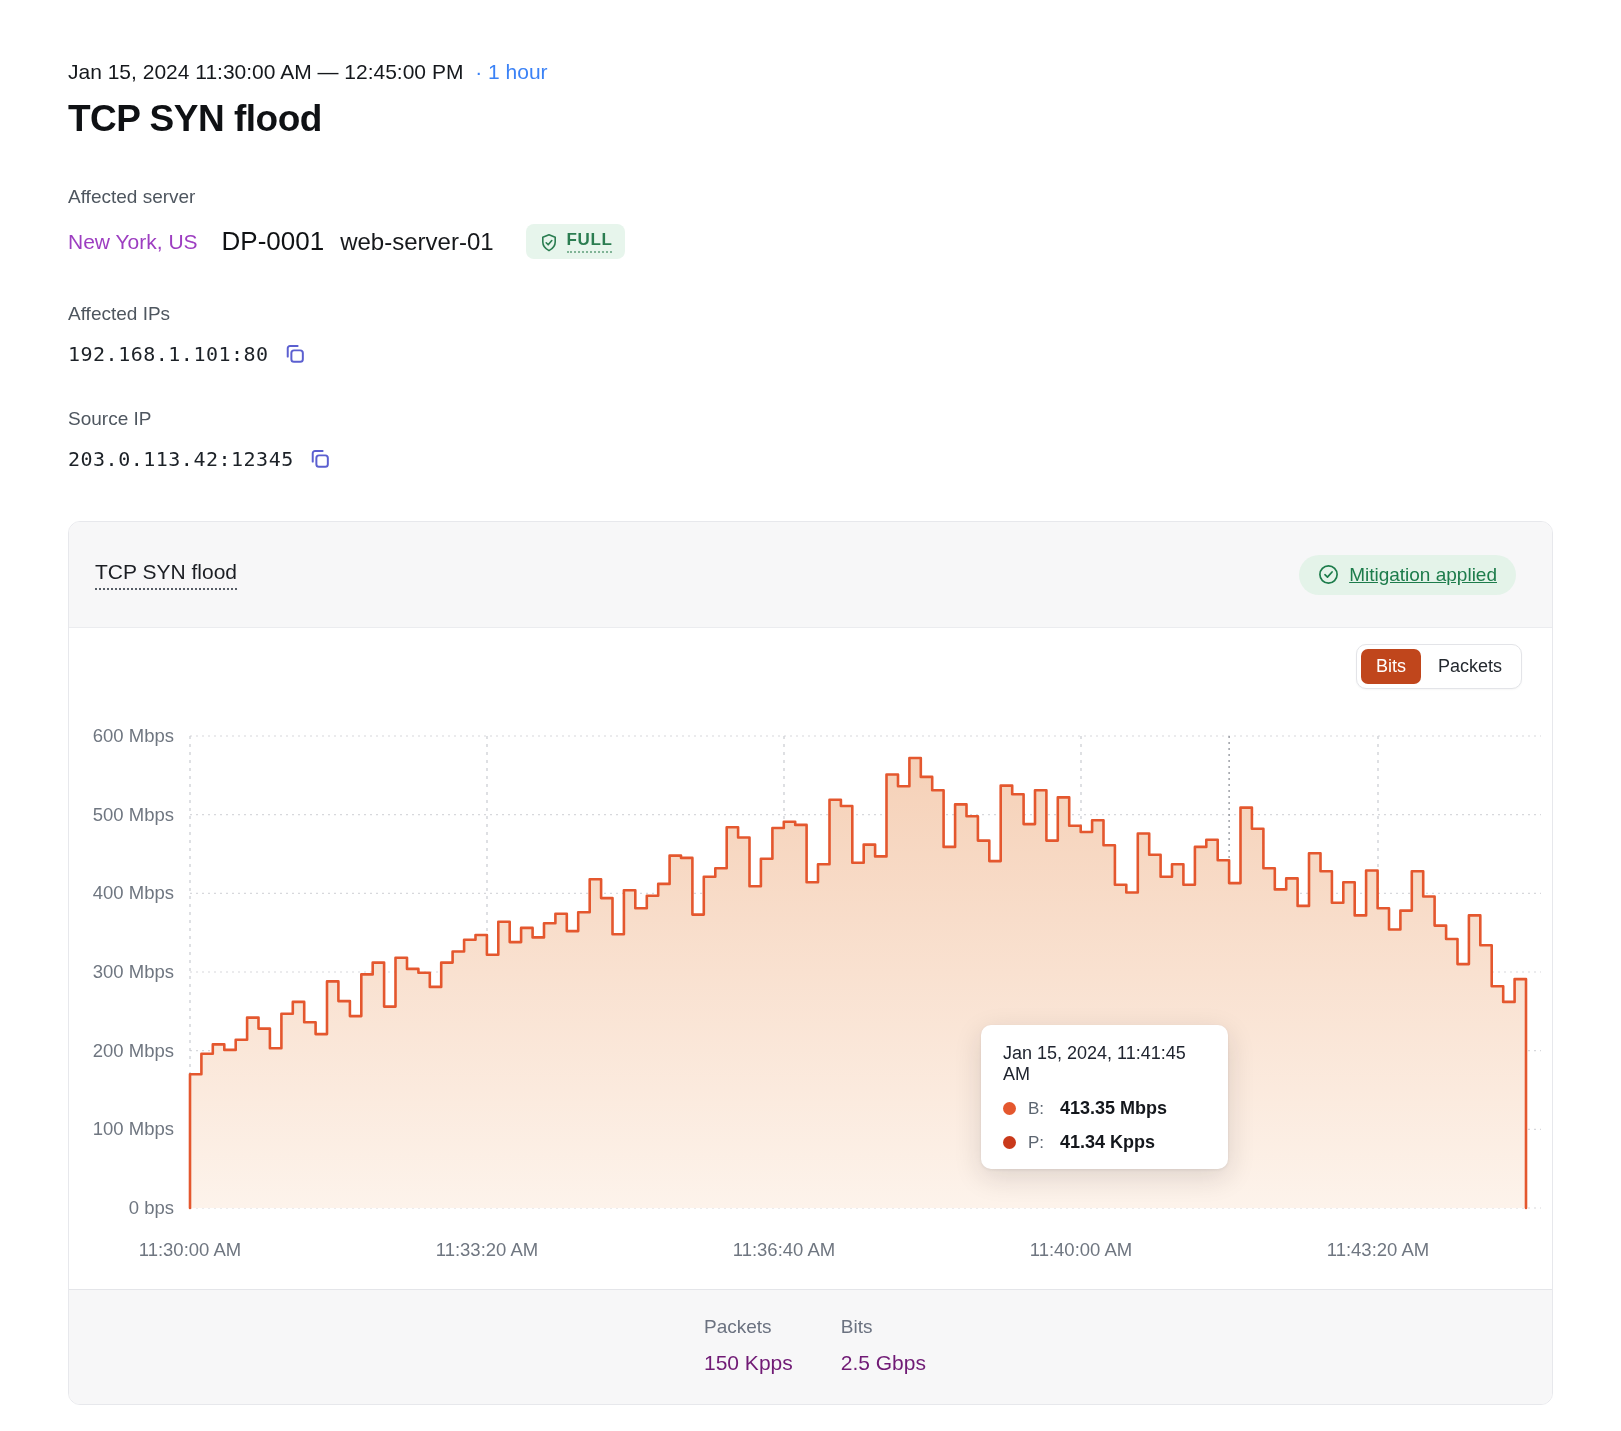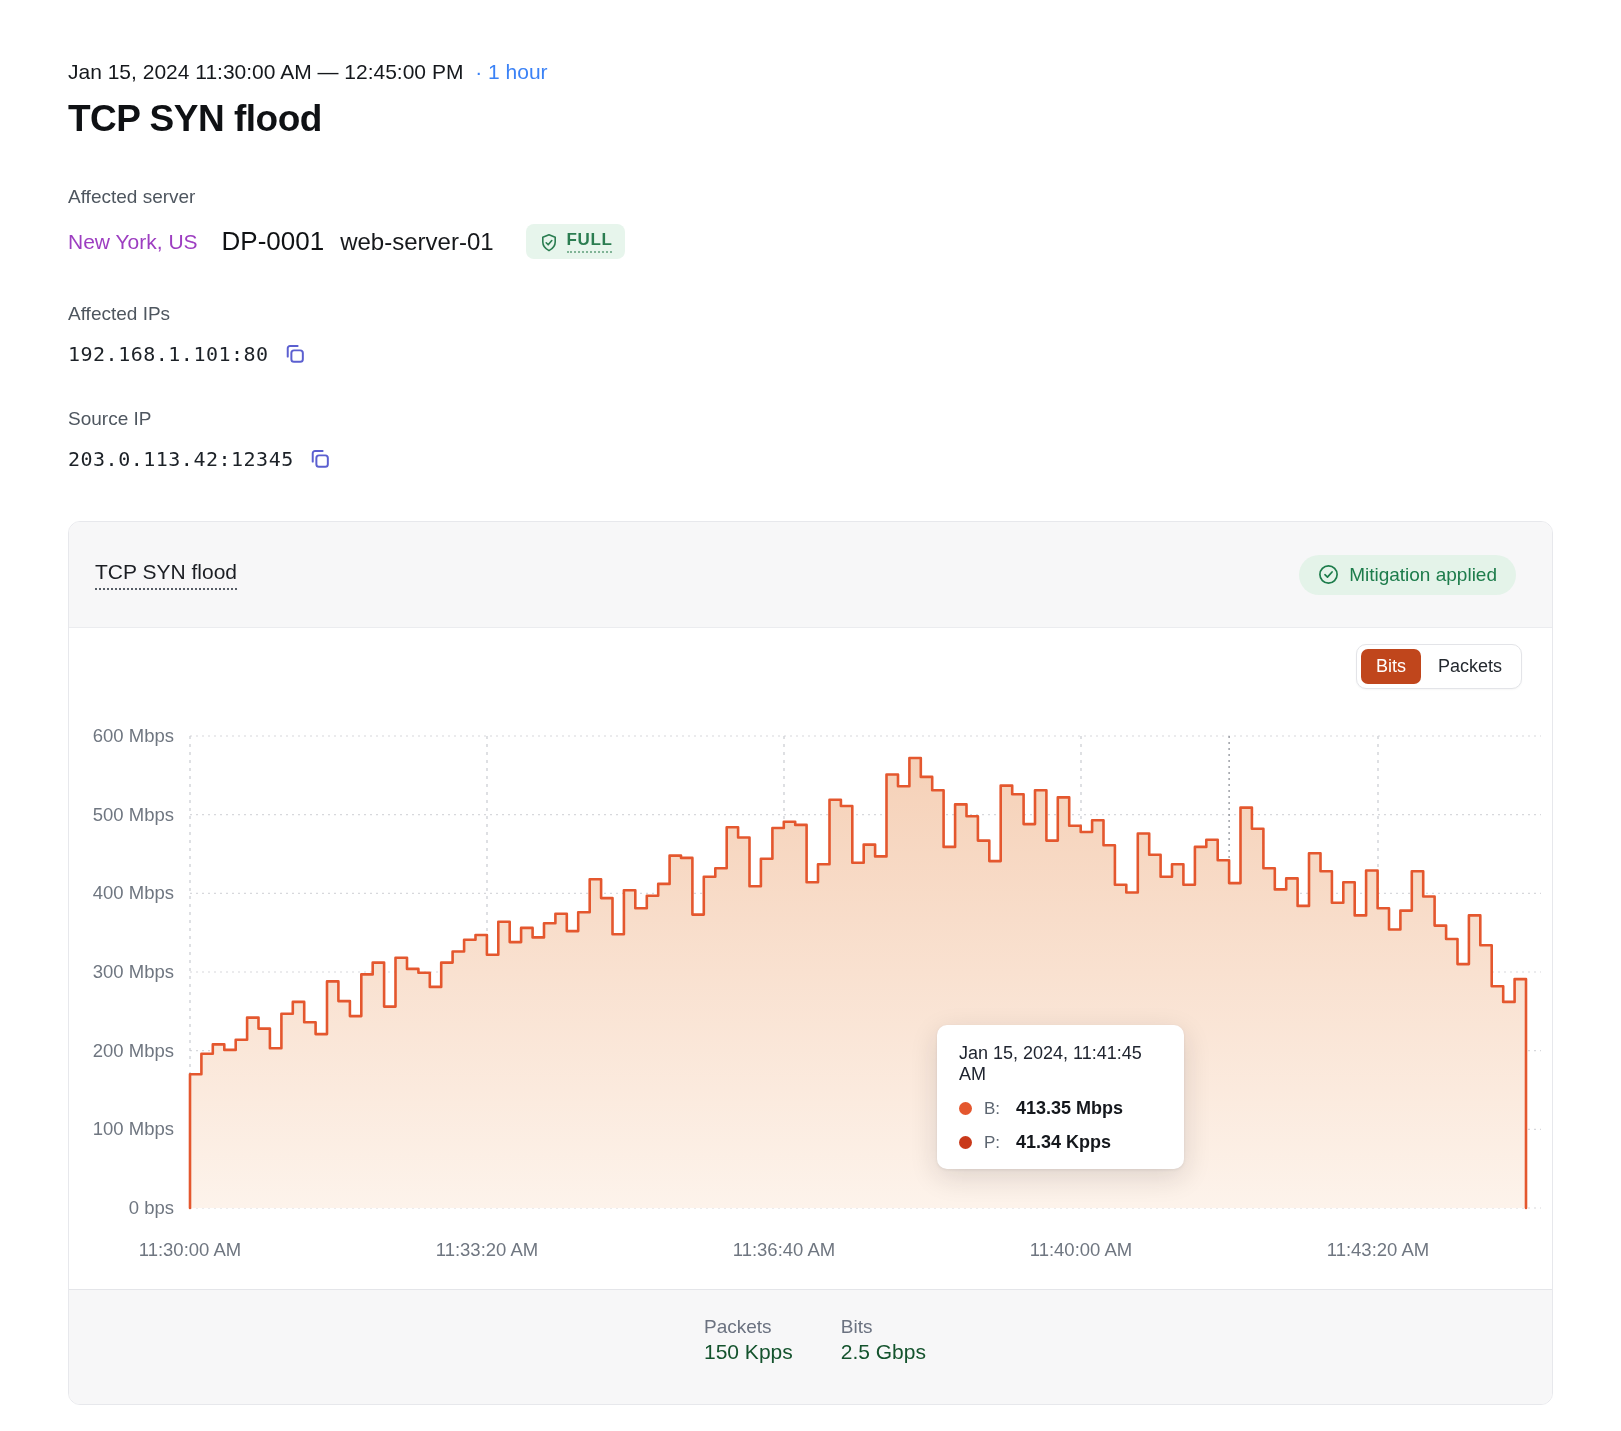--- a/index.html
+++ b/index.html
@@ -50,57 +50,57 @@
     display:flex; align-items:center; padding:0 36px 0 26px;
   }
   .chart-title {
     font-size:21px; color:#1b1e23;
     border-bottom:2px dotted #565d66; padding-bottom:4px; cursor:pointer;
   }
   .header-right { margin-left:auto; display:flex; align-items:center; gap:28px; }
   .badge-mitigation {
     display:inline-flex; align-items:center; gap:10px;
     background:#e4f3e9; color:#1d7c4b; border-radius:999px;
-    padding:9px 19px; font-size:19px;
+    padding:9px 19px; font-size:19px;text-decoration:underline;
   }
   .chart-range { font-size:20px; color:#3c424a; }
   .chart-range .muted { color:#8a9099; margin-left:6px; }
 
   .plot-wrap { position:relative; height:661px; background:#ffffff; }
   .plot-wrap svg.chart { position:absolute; left:0; top:0; }
 
   .unit-toggle {
     position:absolute; top:16px; right:30px; z-index:3;
     display:inline-flex; align-items:center; gap:2px;
     background:#ffffff; border:1px solid #e3e4e8; border-radius:10px; padding:4px;
     box-shadow:0 1px 2px rgba(20,20,30,.04);
   }
   .seg {
     border:none; background:transparent; font-family:inherit;
     font-size:18px; color:#24292f; padding:7px 15px; border-radius:7px; cursor:pointer;
   }
   .seg.active { background:#c0461c; color:#ffffff; }
 
   .tooltip {
-    position:absolute; left:868px; top:397px; width:247px; z-index:4;
+    position:absolute; left:912px; top:397px; width:247px; z-index:4;
     background:#ffffff; border-radius:10px; padding:18px 22px 16px;
     box-shadow:0 8px 28px rgba(25,28,35,.14), 0 1px 3px rgba(25,28,35,.08);
   }
   .tt-title { font-size:18px; color:#202530; }
   .tt-row { display:flex; align-items:center; margin-top:13px; }
   .dot { width:13px; height:13px; border-radius:50%; background:#e4572e; flex:0 0 auto; }
   .tt-label { font-size:17px; color:#5c6570; margin-left:12px; width:26px; }
   .tt-value { font-size:18px; font-weight:700; color:#14171c; margin-left:6px; }
 
   .chart-footer {
     height:116px; background:#f7f7f8; border-top:1px solid #e4e5e9;
     display:flex; gap:48px; padding:26px 0 0 635px;
   }
   .stat-label { font-size:19px; color:#6b7280; }
-  .stat-value { font-size:21px; color:#14532d; margin-top:2px; }
+  .stat-value { font-size:21px; color:#701a75; margin-top:13px; }
 </style>
 </head>
 <body>
 
 <div class="date-line">
   <span>Jan 15, 2024 11:30:00 AM — 12:45:00 PM</span>
   <span class="muted">· 1 hour</span>
 </div>
 
 <h1 class="page-title">TCP SYN flood</h1>

